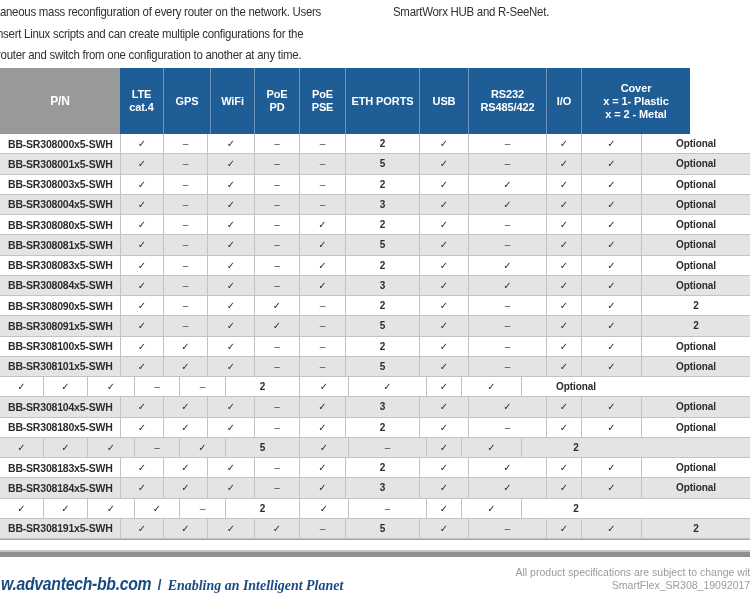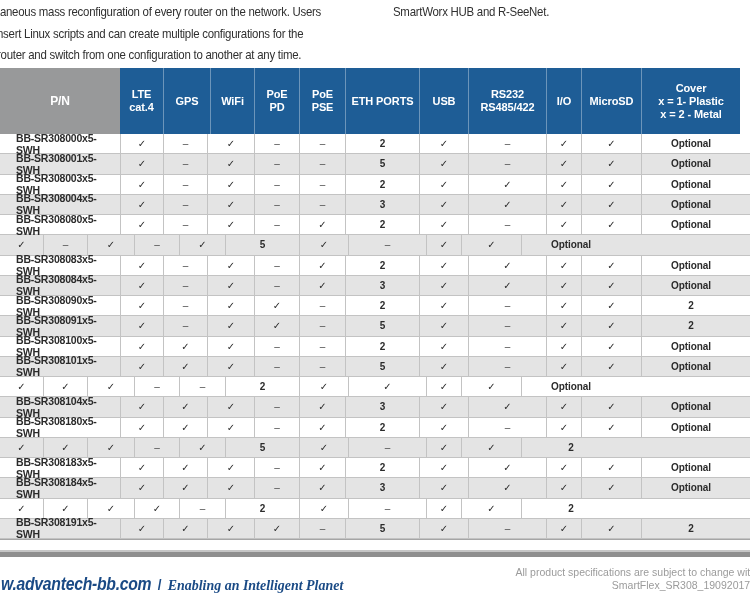--- a/index.html
+++ b/index.html
@@ -42,27 +42,27 @@
   .hgray{background:var(--header_gray);font-size:12px;}
   .hblue{background:var(--header_blue);}
   .hblue + .hblue{border-left:1px solid rgba(255,255,255,0.35);}
   .trow{display:flex;height:20.25px;box-sizing:border-box;border-bottom:1px solid var(--grid_line);background:#ffffff;}
   .trow.alt{background:var(--row_alt);}
   .cell{
     box-sizing:border-box;display:flex;align-items:center;justify-content:center;
     font-size:10px;color:var(--text_dark);font-weight:700;letter-spacing:-0.1px;
   }
   .cell + .cell{border-left:1px solid var(--grid_line);}
-  .cell.pn{justify-content:flex-start;padding-left:16px;font-size:10.5px;letter-spacing:-0.2px;}
+  .cell.pn{justify-content:flex-start;padding-left:8px;font-size:10.5px;letter-spacing:-0.2px;}
   .cell.check{font-size:10px;font-weight:400;}
   .cell.dash{color:#4a4a4a;font-weight:400;}
   
   .c0{width:120px}.c1{width:43px}.c2{width:44px}.c3{width:47px}
   .c4{width:45px}.c5{width:46px}.c6{width:74px}.c7{width:49px}
-  .c8{width:78px}.c9{width:35px}.c10{width:60px}.c11{width:99px}
+  .c8{width:78px}.c9{width:35px}.c10{width:60px}.c11{width:109px}
   
   .footer-rule{
     position:absolute;left:0;top:550px;width:750px;height:7px;
     background:linear-gradient(to bottom,#c6c6c6 0 2px,var(--rule_gray) 2px 100%);
   }
   .footer-brand{
     position:absolute;left:1px;top:574px;
     display:flex;align-items:baseline;gap:7px;white-space:nowrap;
     color:var(--footer_blue);
     transform:scaleX(0.9);transform-origin:left top;
@@ -97,21 +97,20 @@
       <div class="hcell c2 hblue">WiFi</div>
       <div class="hcell c4 hblue">PoE
 PD</div>
       <div class="hcell c5 hblue">PoE
 PSE</div>
       <div class="hcell c6 hblue">ETH PORTS</div>
       <div class="hcell c7 hblue">USB</div>
       <div class="hcell c8 hblue">RS232
 RS485/422</div>
       <div class="hcell c9 hblue">I/O</div>
-      <div class="hcell c10 hblue">MicroSD</div>
       <div class="hcell c11 hblue">Cover
 x = 1- Plastic
 x = 2 - Metal</div>
     </div>
   <div>
       <div class="trow">
         <div class="cell c0 pn">BB-SR308000x5-SWH</div>
         <div class="cell c1 val check">✓</div>
         <div class="cell c2 val dash">–</div>
         <div class="cell c3 val check">✓</div>
@@ -174,20 +173,21 @@
         <div class="cell c4 val dash">–</div>
         <div class="cell c5 val check">✓</div>
         <div class="cell c6 val">2</div>
         <div class="cell c7 val check">✓</div>
         <div class="cell c8 val dash">–</div>
         <div class="cell c9 val check">✓</div>
         <div class="cell c10 val check">✓</div>
         <div class="cell c11 val">Optional</div>
       </div>
       <div class="trow alt">
+        <div class="cell c0 pn">BB-SR308081x5-SWH</div>
         <div class="cell c1 val check">✓</div>
         <div class="cell c2 val dash">–</div>
         <div class="cell c3 val check">✓</div>
         <div class="cell c4 val dash">–</div>
         <div class="cell c5 val check">✓</div>
         <div class="cell c6 val">5</div>
         <div class="cell c7 val check">✓</div>
         <div class="cell c8 val dash">–</div>
         <div class="cell c9 val check">✓</div>
         <div class="cell c10 val check">✓</div>

